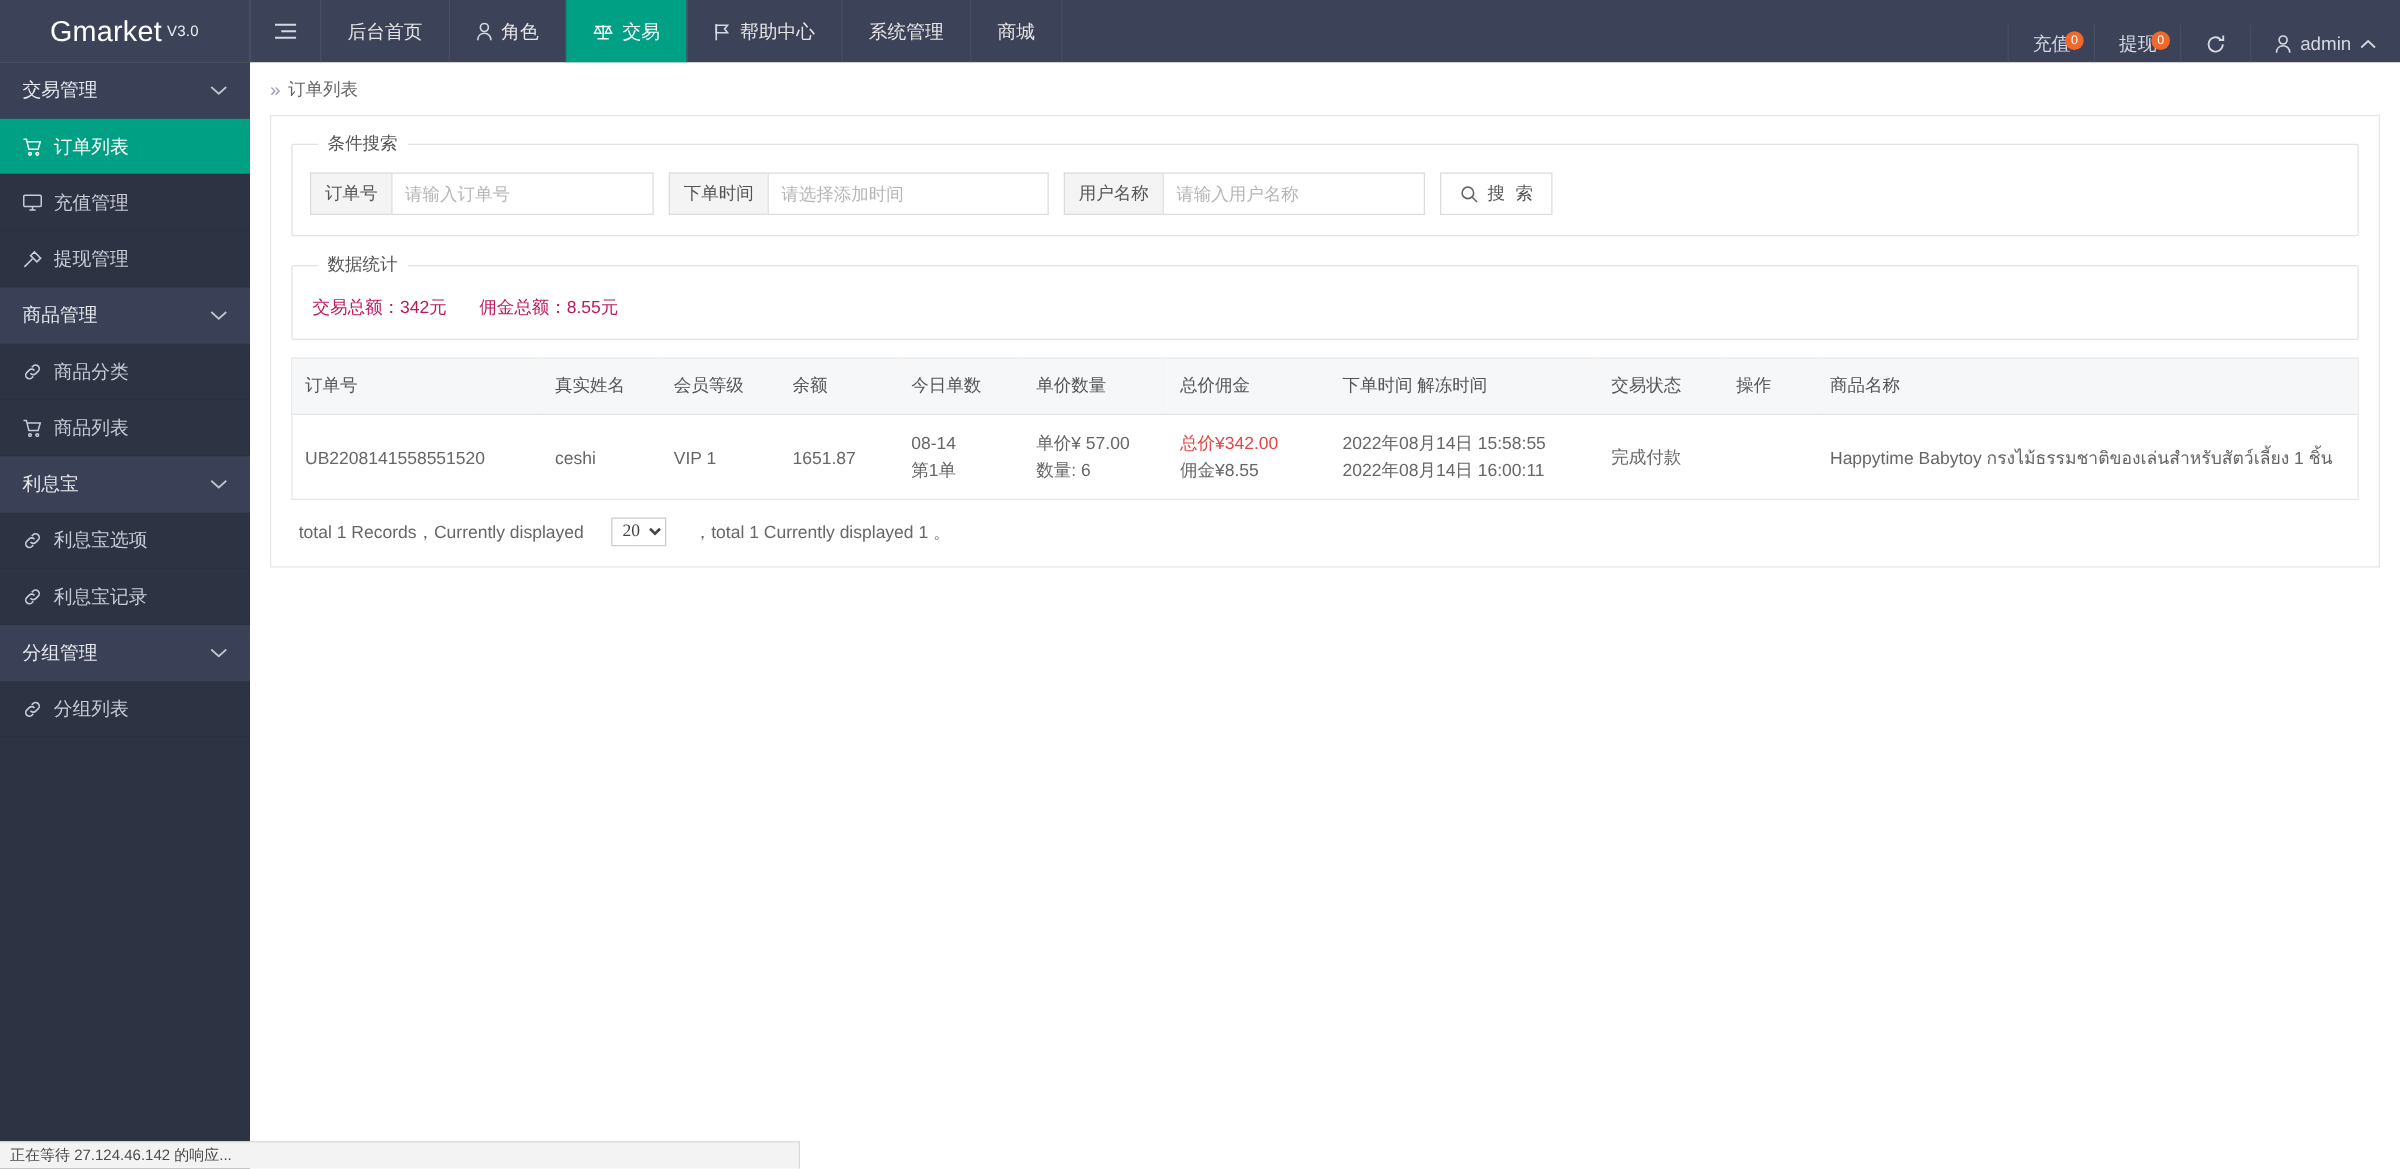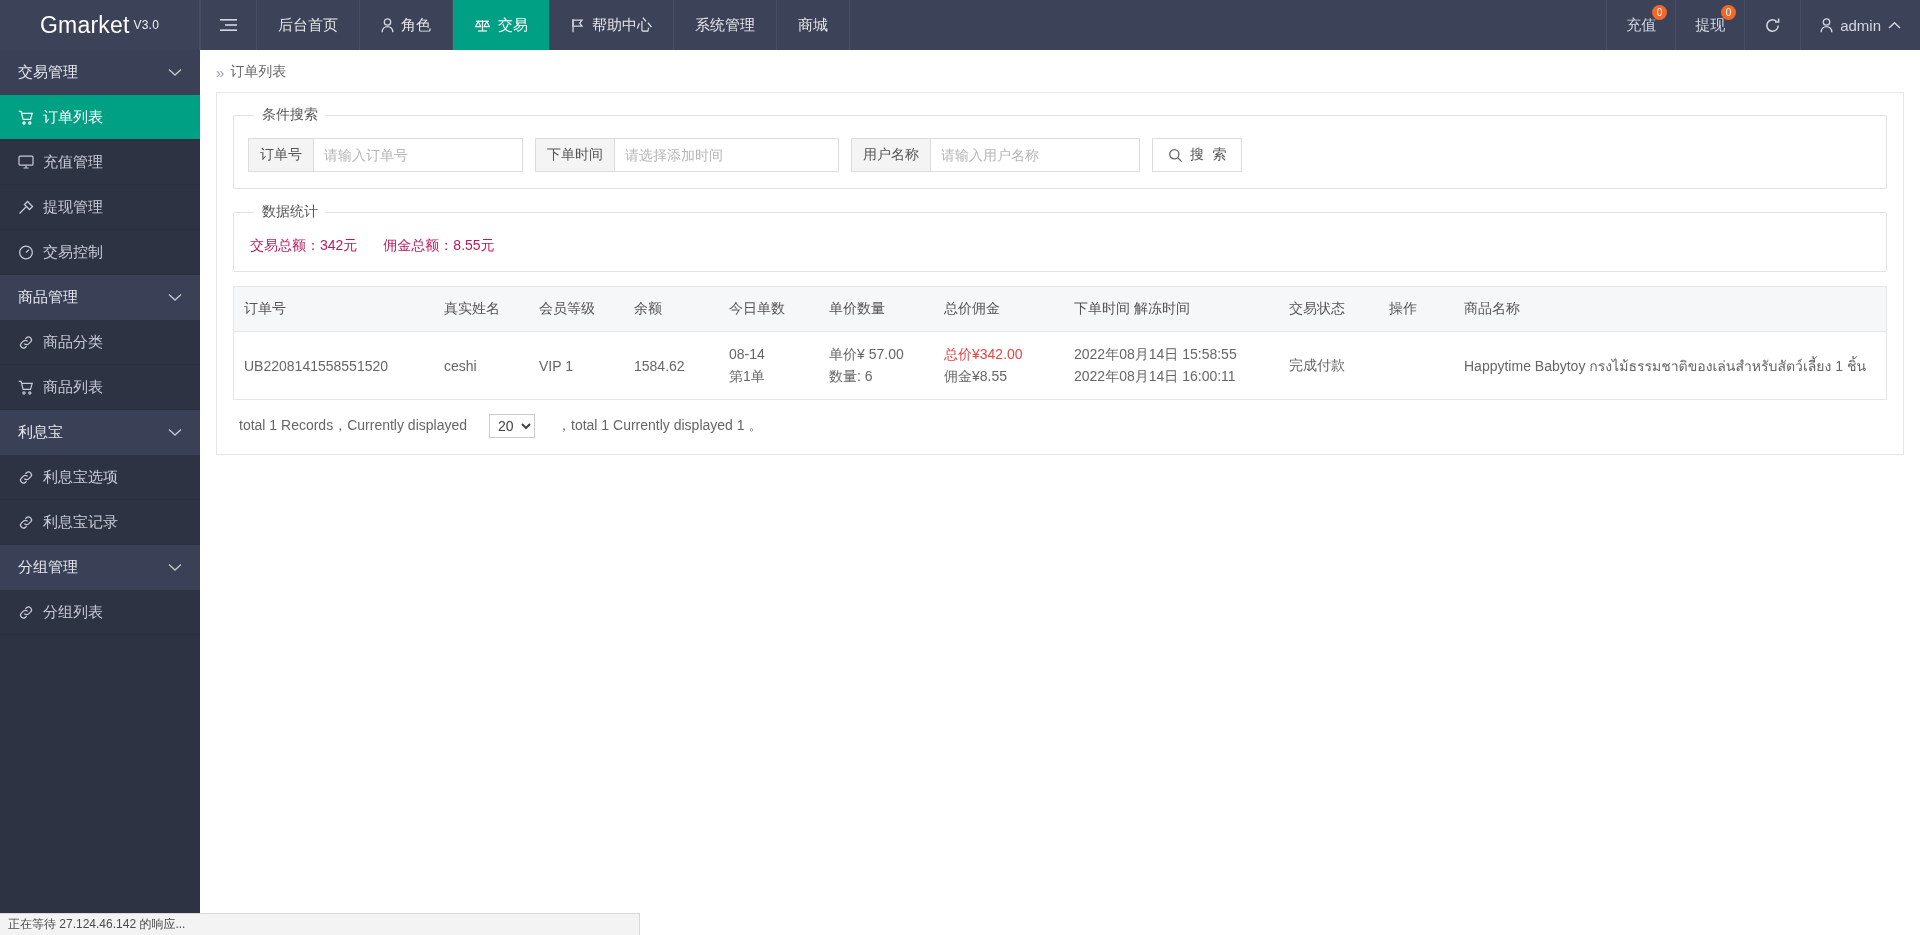--- a/index.html
+++ b/index.html
@@ -33,21 +33,21 @@
     border-right:1px solid #474d63;
   }
   .nav-item:first-child { border-left:1px solid #474d63; }
   .nav-item.active { background:#00a085; color:#ffffff; }
   .nav-item.hamburger { padding:0 19px; }
   .nav-spacer { flex:1 1 auto; }
   .nav-right { display:flex; align-items:stretch; }
   .nav-r-item {
     position:relative; display:flex; align-items:center; gap:7px;
     padding:0 19px; color:#d4d8e2; font-size:15px; cursor:pointer;
-    border-left:1px solid #474d63; white-space:nowrap;
+    border-left:1px solid #474d63; white-space:nowrap;margin-top:20px;
   }
   .badge {
     position:absolute; top:5px; right:8px;
     background:#f0682a; color:#fff; font-size:10px; line-height:15px;
     min-width:15px; height:15px; padding:0 4px; border-radius:8px;
     text-align:center; font-family:"Liberation Sans", sans-serif;
   }
   .ico { display:inline-block; line-height:0; }
   .ico svg { display:block; }
 
@@ -128,21 +128,21 @@
   .cell-stack { line-height:1.55; }
   .red { color:#e24545; }
   .prodname { color:#777; }
 
   .pager {
     padding:14px 6px 0 6px; font-size:14px; color:#666;
     display:flex; align-items:center; gap:22px; flex-wrap:wrap;
   }
   .pager select {
     font-size:14px; padding:2px 4px; border:1px solid #ccc; background:#fff;
-    color:#444; font-family:Liberation Sans, sans-serif;
+    color:#444; font-family:Liberation Serif, serif;
   }
 
   
   .statusbar {
     position:absolute; left:0; bottom:0; width:640px; height:22px;
     background:#f3f3f3; border:1px solid #d9d9d9; border-left:none; border-bottom:none;
     display:flex; align-items:center; padding:0 8px;
     font-size:12px; color:#4a4a4a;
   }
   .scroll-edge {
@@ -301,31 +301,20 @@
     <div class="side-link">
       <span class="ico">
         <svg width="16" height="15" viewBox="0 0 16 15">
             <g fill="none" stroke="#c7cbd6" stroke-width="1.3">
               <path d="M1.5 13.5 8 7"></path>
               <path d="M6.5 4.5 11.5 9.5 14.5 6.5 9.5 1.5z"></path>
             </g>
           </svg>
       </span>
       <span>提现管理</span>
-    </div>
-    <div class="side-link">
-      <span class="ico">
-        <svg width="16" height="15" viewBox="0 0 16 15">
-            <g fill="none" stroke="#c7cbd6" stroke-width="1.2">
-              <circle cx="8" cy="7.5" r="6.3"></circle>
-              <path d="M8 7.5 11 4.6"></path>
-            </g>
-          </svg>
-      </span>
-      <span>交易控制</span>
     </div>
 
     <div class="side-group">
       <span>商品管理</span>
       <span class="ico chev">
         <svg width="14" height="9" viewBox="0 0 14 9">
             <path d="M1 1.6 7 7 13 1.6" fill="none" stroke="#d9dce4" stroke-width="1.4"></path>
           </svg>
       </span>
     </div>
@@ -471,21 +460,21 @@
                 <th style="width:100px">交易状态</th>
                 <th style="width:75px">操作</th>
                 <th>商品名称</th>
               </tr>
             </thead>
             <tbody>
               <tr>
                 <td>UB2208141558551520</td>
                 <td>ceshi</td>
                 <td>VIP 1</td>
-                <td>1584.62</td>
+                <td>1651.87</td>
                 <td>
                   <div class="cell-stack">
                     <div>08-14</div>
                     <div>第1单</div>
                   </div>
                 </td>
                 <td>
                   <div class="cell-stack">
                     <div>单价¥ 57.00</div>
                     <div>数量: 6</div>

